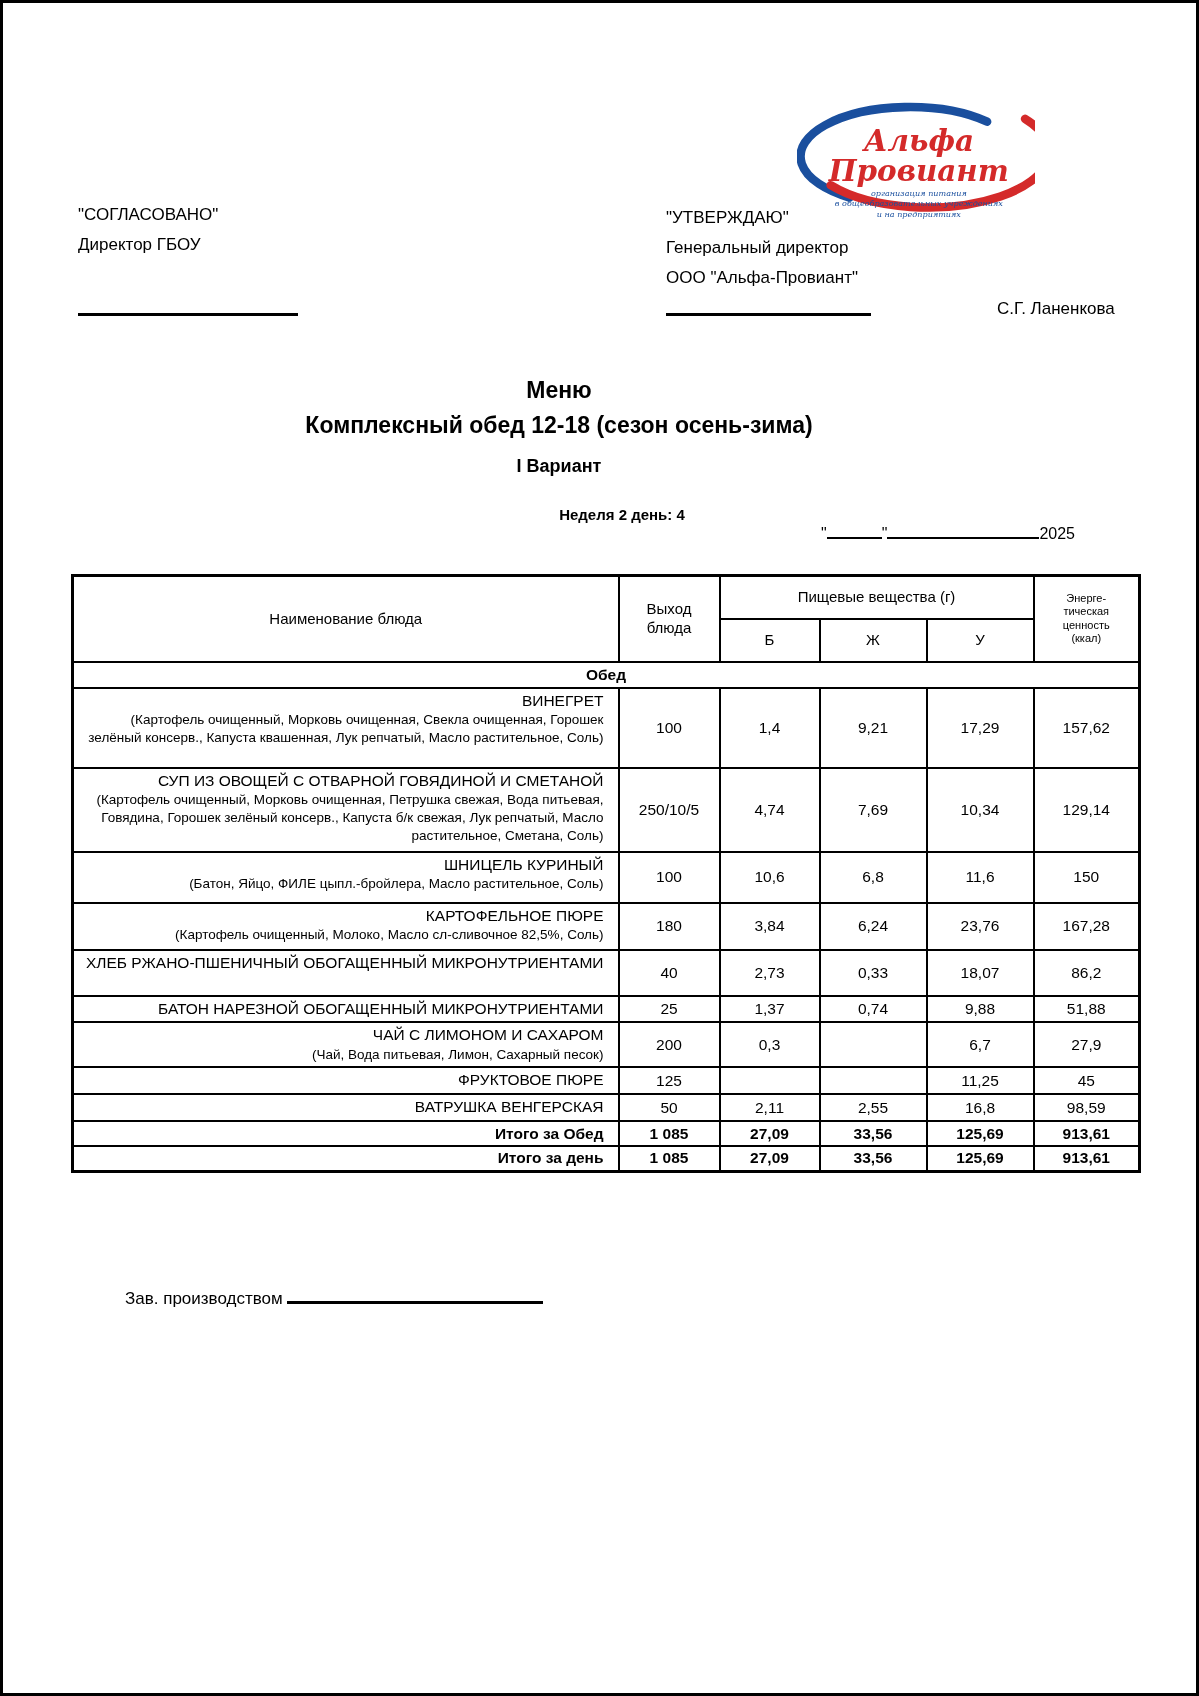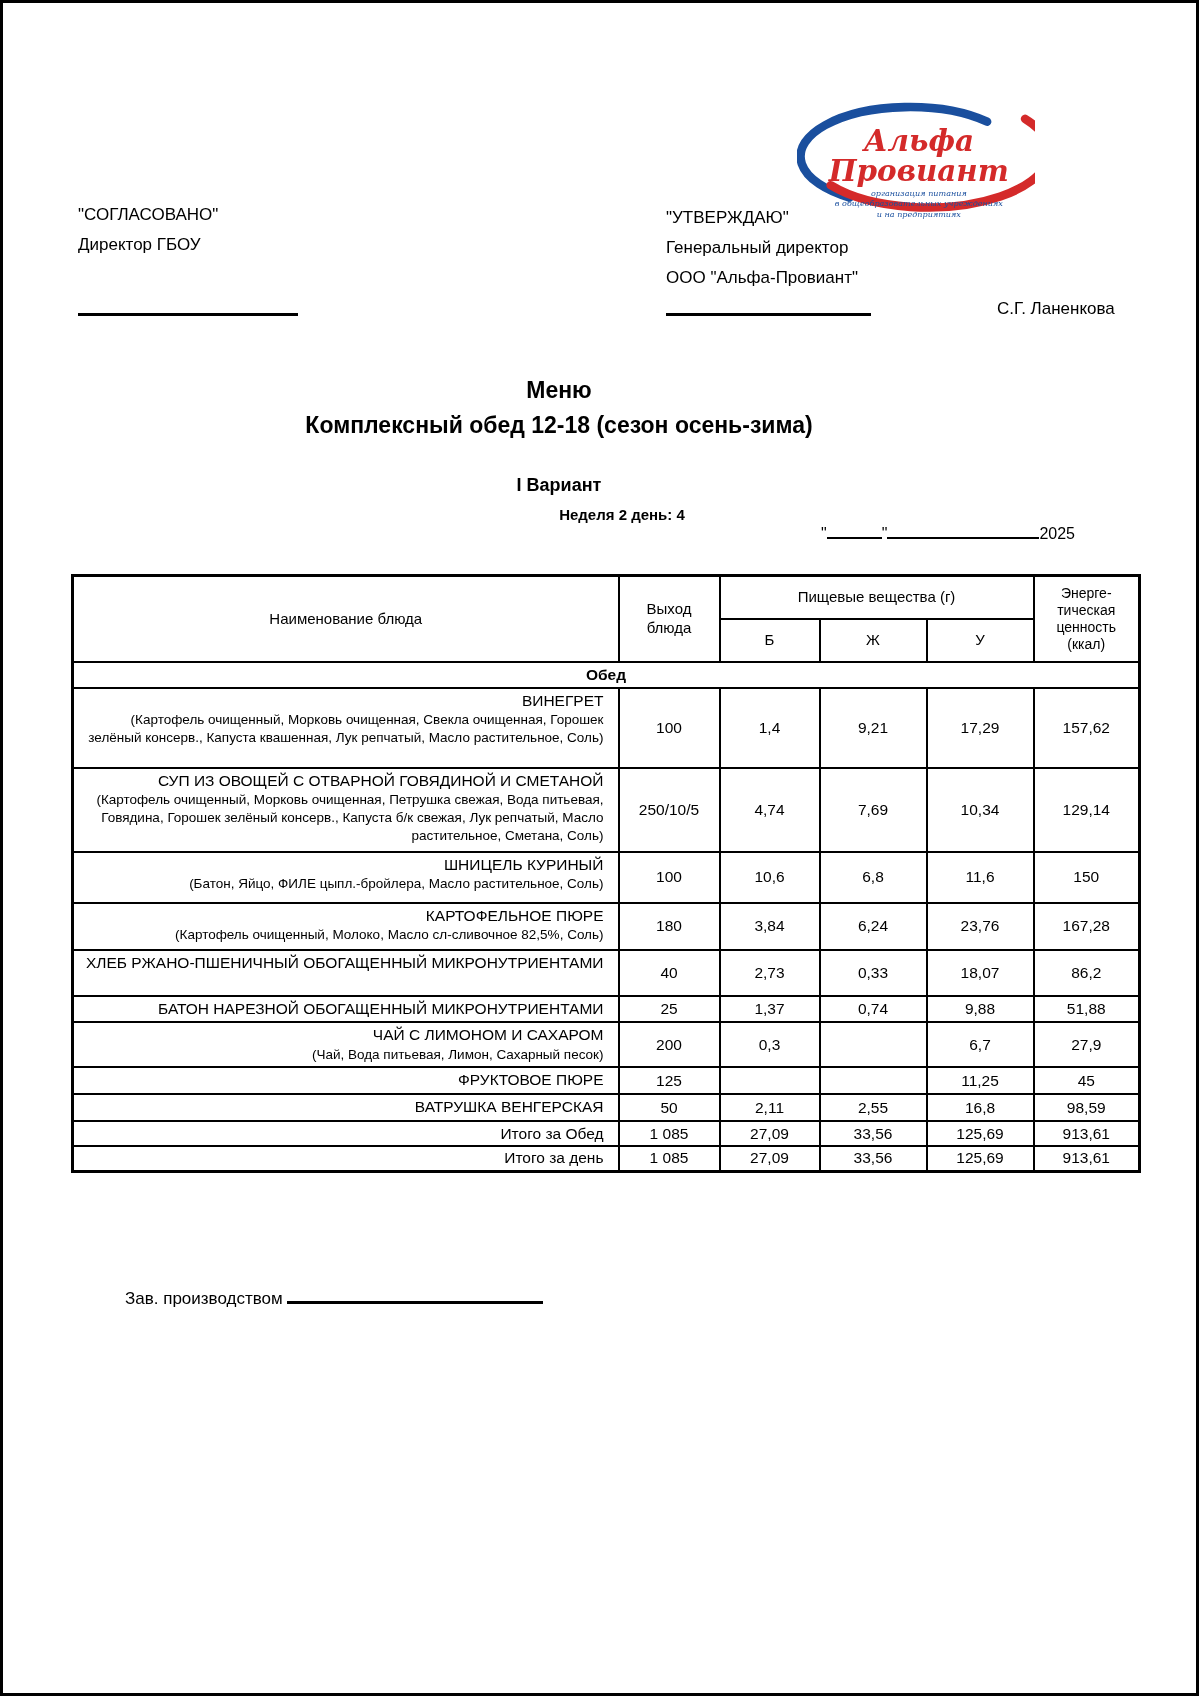--- a/index.html
+++ b/index.html
@@ -19,42 +19,42 @@
   .signer { position:absolute; left:946px; top:296px; font-size:17px; white-space:nowrap;margin-left:48px; }
 
   
   .logo { position:absolute; left:794px; top:95px; width:238px; height:128px; }
   .logo svg { width:100%; height:100%; }
 
   
   .title-wrap { position:absolute; left:0; top:0; width:1112px; text-align:center; }
   .t1 { position:absolute; top:374px; width:100%; font-size:23px; font-weight:bold; }
   .t2 { position:absolute; top:409px; width:100%; font-size:23px; font-weight:bold; }
-  .t3 { position:absolute; top:453px; width:100%; font-size:18px; font-weight:bold;margin-top:19px; }
+  .t3 { position:absolute; top:453px; width:100%; font-size:18px; font-weight:bold; }
   .week-wrap { position:absolute; left:0; top:503px; width:1158px; text-align:center;
                font-size:15px; font-weight:bold;margin-left:40px; }
   .date-line { position:absolute; right:121px; top:521px; font-size:16px; white-space:nowrap; }
   .uline { display:inline-block; border-bottom:2px solid #000; height:15px; vertical-align:baseline; }
   .u55  { width:55px; }
   .u152 { width:152px; }
   .u256 { width:256px; border-bottom-width:3px; height:17px; }
 
   
   table.menu { position:absolute; left:68px; top:571px; width:1067px;
                border-collapse:collapse; table-layout:fixed; border:3px solid #000; }
   .menu th, .menu td { border:2px solid #000; }
   .menu th { font-weight:normal; font-size:15px; text-align:center; vertical-align:middle;
              line-height:1.22; padding:2px; }
   .menu td { font-size:15.5px; }
   .menu .c-name { text-align:right; vertical-align:top; padding:2px 14px 2px 5px; }
   .menu .c-num  { text-align:center; vertical-align:middle; padding:0 2px; }
   .dish { font-size:15.5px; line-height:1.35; }
   .ingr { font-size:13.5px; line-height:1.33; }
   .section-row td { font-weight:bold; text-align:center; font-size:15.5px; padding:1px 0; }
-  .total-row td { font-weight:normal; }
+  .total-row td { font-weight:bold; }
   .total-row .c-name { vertical-align:middle; padding-top:1px; padding-bottom:1px; }
 
   
   .footer { position:absolute; left:122px; top:1284px; font-size:17px; }
 </style>
 </head>
 <body>
 
 <div class="page">
 
@@ -100,21 +100,21 @@
         <col style="width:100px">
       <col style="width:107px">
         <col style="width:107px">
         <col style="width:106px">
     </colgroup>
     <thead>
       <tr style="height:43px;">
         <th rowspan="2">Наименование блюда</th>
         <th rowspan="2">Выход<br>блюда</th>
         <th colspan="3">Пищевые вещества (г)</th>
-        <th rowspan="2" style="font-size:14px">Энерге-<br>тическая<br>ценность<br>(ккал)</th>
+        <th rowspan="2" style="font-size:11px">Энерге-<br>тическая<br>ценность<br>(ккал)</th>
       </tr>
       <tr style="height:43px;">
         <th>Б</th>
         <th>Ж</th>
         <th>У</th>
       </tr>
     </thead>
     <tbody>
       <tr class="section-row" style="height:26px;">
         <td colspan="6">Обед</td>

